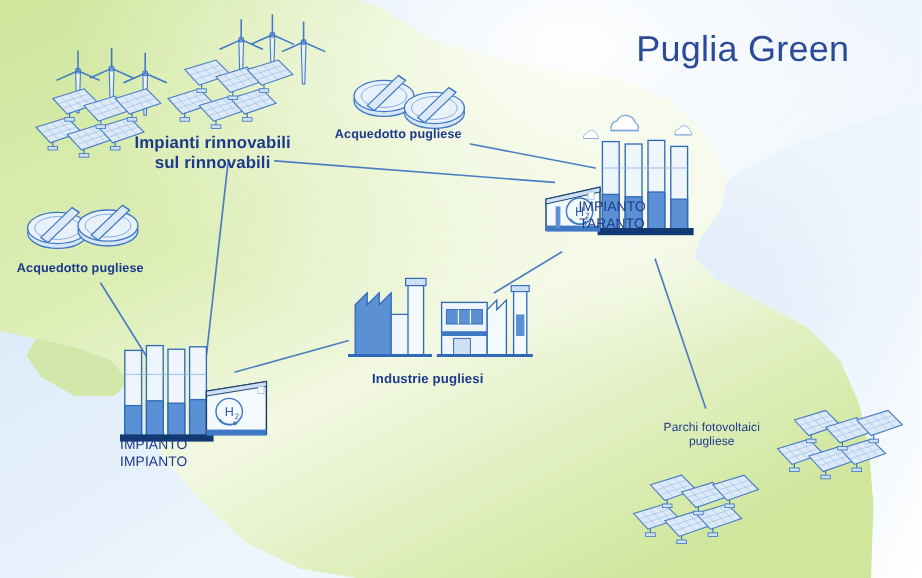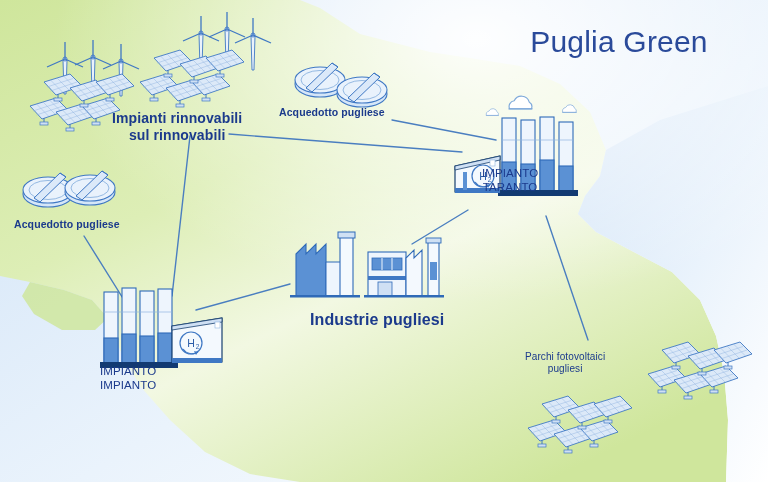--- a/index.html
+++ b/index.html
@@ -9,22 +9,22 @@
   .layer{position:absolute;inset:0;}
   svg{display:block;}
   .lbl{position:absolute;color:#1b3a8c;font-weight:400;text-align:center;line-height:1.22;
        letter-spacing:.1px;white-space:nowrap;}
   .lbl.thin{font-weight:600;}
   #title{position:absolute;right:34px;top:22px;width:230px;text-align:center;
          color:#2a4a9a;font-size:30px;line-height:1.33;font-weight:400;letter-spacing:.2px;}
   .t-acq1{left:279px;top:106px;font-size:10.5px;}
   .t-acq2{left:14px;top:218px;font-size:10.5px;}
   .t-ren{left:112px;top:110px;font-size:14px;}
-  .t-ind{left:310px;top:310px;font-size:16px;text-align:center;}
-  .t-pv{left:525px;top:351px;font-size:10px;text-align:center;}
+  .t-ind{left:310px;top:310px;font-size:11px;text-align:center;}
+  .t-pv{left:553px;top:351px;font-size:10px;text-align:center;}
   .t-bri{left:482px;top:166px;font-size:11.5px;}
   .t-tar{left:100px;top:364px;font-size:11.5px;}
 </style>
 </head>
 <body>
 
 <div id="stage">
 
   <svg class="layer" width="768" height="482" viewBox="0 0 768 482">
     <defs>
@@ -257,16 +257,16 @@
     <div>IMPIANTO</div>
     <div>IMPIANTO</div>
   </div>
 
   <div class="lbl thin t-ind">
     <div>Industrie pugliesi</div>
   </div>
 
   <div class="lbl t-pv">
     <div>Parchi fotovoltaici</div>
-    <div>pugliesi</div>
+    <div>pugliese</div>
   </div>
 
 </div>
 
 </body></html>

